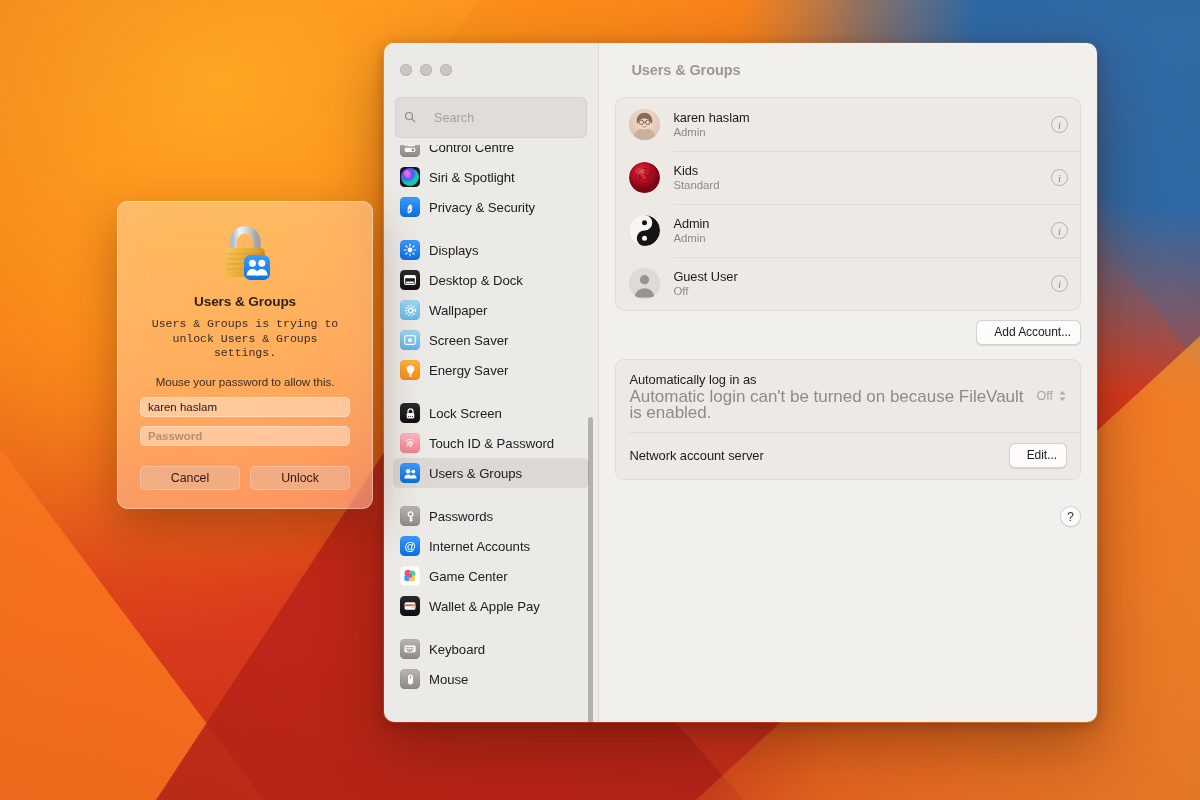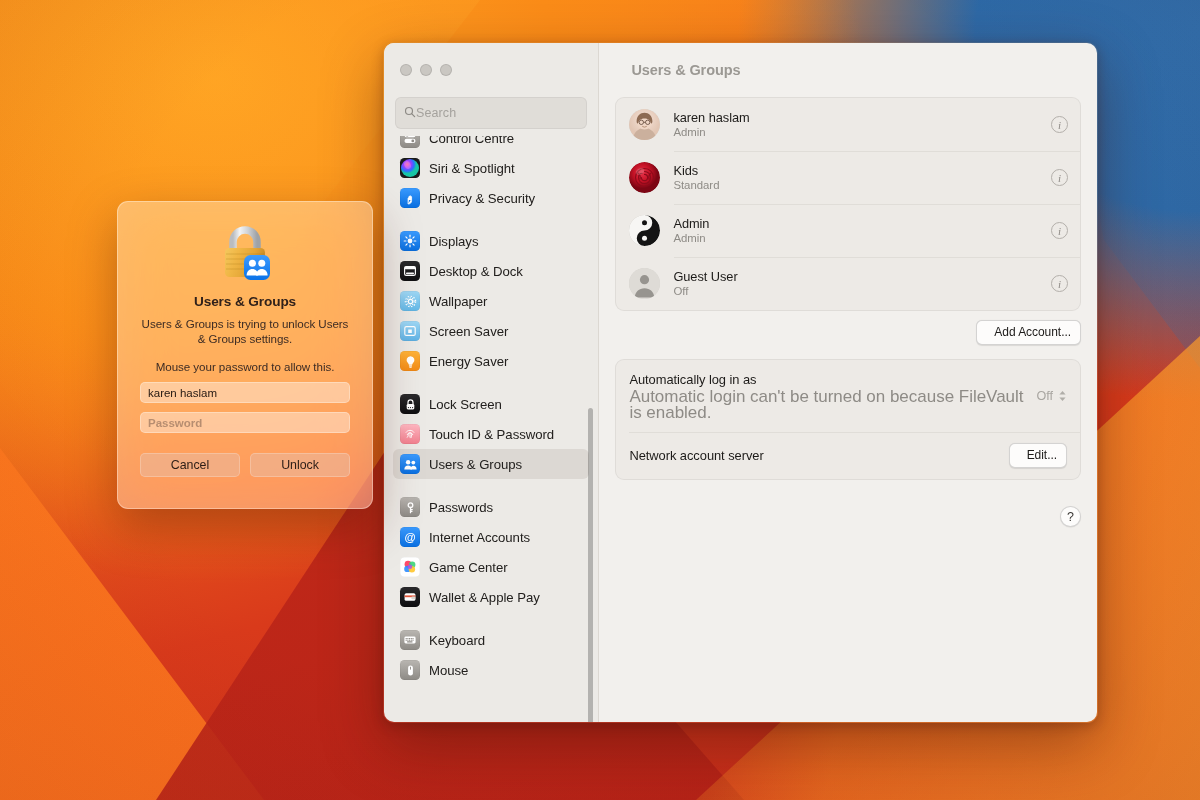--- a/index.html
+++ b/index.html
@@ -87,25 +87,25 @@
     background: #cac7c2;
     border: 0.5px solid rgba(0,0,0,0.10);
   }
   #search-wrap {
     flex: 0 0 auto;
     padding: 0 11px 7px 11px;
     background: #eceae6;
     position: relative; z-index: 5;
   }
   #search-field {
-    height: 32px;
+    height: 41px;
     border-radius: 6px;
     background: #e0ddd8;
     display: flex; align-items: center;
-    gap: 0;
+    gap: 18px;
     padding: 0 8px;
     border: 0.5px solid rgba(0,0,0,0.05);
   }
   #search-field svg { flex: 0 0 auto; }
   #search-placeholder {
     font-size: 12.5px; color: #a5a29d; letter-spacing: 0.1px;
   }
   #sidebar-scroll {
     flex: 1 1 auto;
     position: relative;
@@ -278,21 +278,21 @@
   #lock-icon-wrap {
     width: 62px; height: 62px;
     position: relative; margin-bottom: 7px;
   }
   #auth-title {
     font-size: 13.6px; font-weight: 700; color: #30211a;
     margin-top: 2px; letter-spacing: -0.1px;
   }
   #auth-message {
     font-size: 11.6px; color: #3d2c24; line-height: 14.5px;
-    text-align: center; margin-top: 8px; letter-spacing: -0.05px;
+    text-align: center; margin-top: 8px; letter-spacing: -0.05px; font-family: Liberation Mono, monospace;
   }
   #auth-prompt {
     font-size: 11.6px; color: #3d2c24;
     text-align: center; margin-top: 14px; letter-spacing: -0.05px;
   }
   .auth-field {
     width: 100%; height: 21px;
     border-radius: 5px;
     background: rgba(255,235,220,0.50);
     border: 0.5px solid rgba(255,255,255,0.30);

